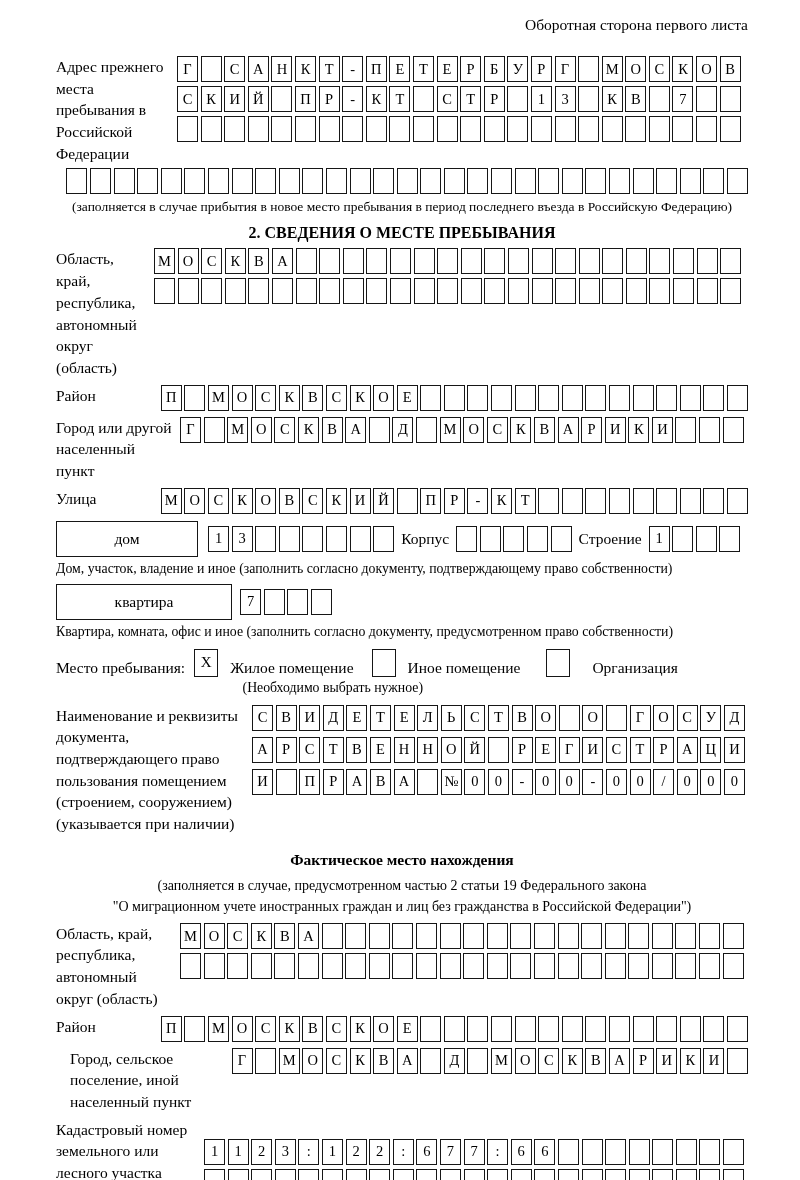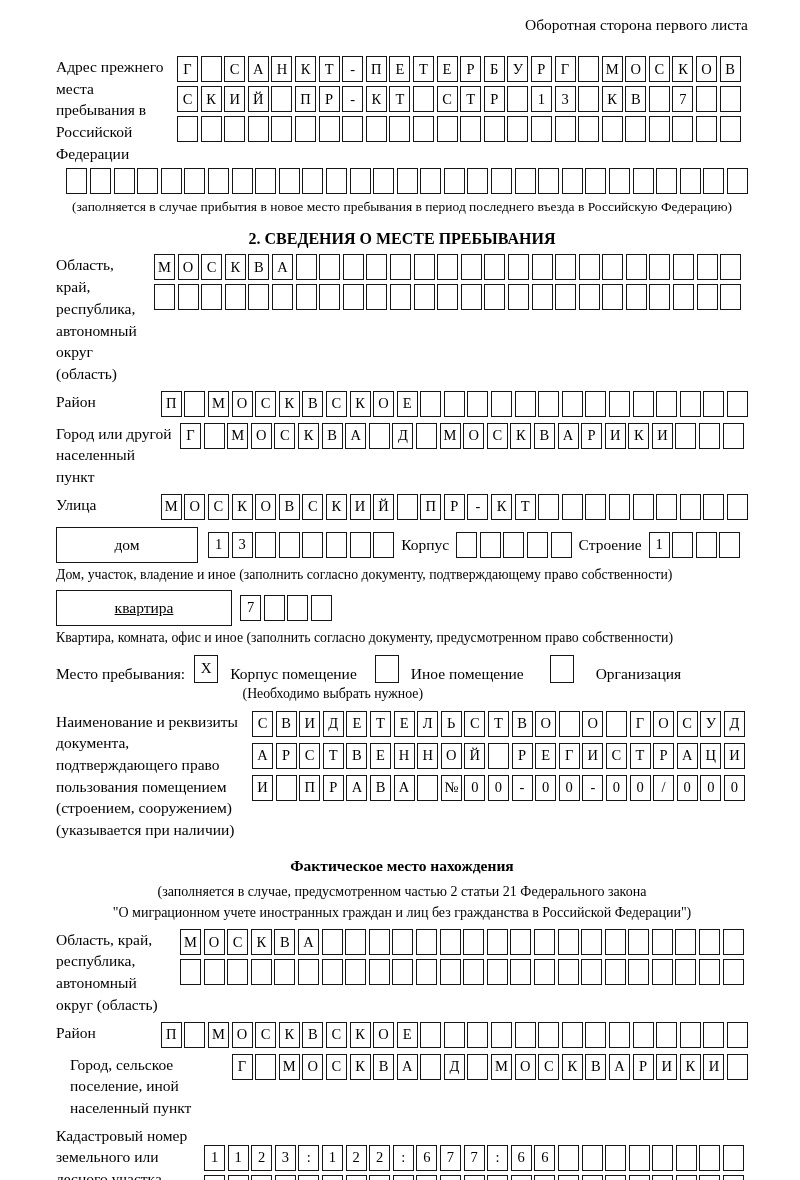--- a/index.html
+++ b/index.html
@@ -18,29 +18,29 @@
   .cells { display:flex; gap:2.6px; justify-content:flex-end; flex:0 0 auto; }
   .cell {
     flex:0 0 21px; width:21px; height:26px;
     border:1.6px solid #161616; background:#fff;
     display:flex; align-items:center; justify-content:center;
     font-size:14.5px; line-height:1;
   }
   .fullrow { margin-top:4px; }
 
   .note { font-size:13.5px; text-align:center; margin-top:5px; }
-  .sec-title { font-size:16px; font-weight:bold; text-align:center; margin-top:15px; }
+  .sec-title { font-size:16px; font-weight:bold; text-align:center; margin-top:9px; }
 
   .hrow { display:flex; align-items:center; margin-top:7px; }
   .widebox {
     border:1.6px solid #161616; height:36px;
     display:flex; align-items:center; justify-content:center; font-size:15.5px;
   }
   .w-dom { width:142px; margin-right:10px; }
-  .w-kv  { width:176px; margin-right:8px;text-decoration:underline; }
+  .w-kv  { width:176px; margin-right:8px; }
   .inl-label { font-size:15.5px; padding:0 7px; white-space:nowrap; }
   .caption { font-size:13.8px; margin-top:4px; }
 
   .stay { display:flex; align-items:flex-end; margin-top:9px; font-size:15.5px; }
   .checkbox {
     width:24px; height:28px; border:1.6px solid #161616; margin:0 12px 0 9px;
     display:flex; align-items:center; justify-content:center; font-size:15px;
   }
   .stay-note { font-size:13.8px; text-align:center; width:60%; margin-left:10%; margin-top:3px; }
 
@@ -361,21 +361,21 @@
         <span class="cell"></span>
         <span class="cell"></span>
         <span class="cell"></span>
       </div>
   </div>
   <div class="caption">Квартира, комната, офис и иное (заполнить согласно документу, предусмотренном право собственности)</div>
 
   <div class="stay">
     <span>Место пребывания:</span>
     <span class="checkbox">X</span>
-    <span>Корпус помещение</span>
+    <span>Жилое помещение</span>
     <span class="checkbox" style="margin-left:18px;"></span>
     <span>Иное помещение</span>
     <span class="checkbox" style="margin-left:26px;margin-right:22px;"></span>
     <span>Организация</span>
   </div>
   <div class="stay-note">(Необходимо выбрать нужное)</div>
 
   <div class="frow" style="margin-top:9px;">
     <div class="flabel" style="max-width:196px;">Наименование и реквизиты документа, подтверждающего право пользования помещением (строением, сооружением) (указывается при наличии)</div>
     <div class="fcol" style="gap:6px;">
@@ -446,21 +446,21 @@
           <span class="cell">/</span>
           <span class="cell">0</span>
           <span class="cell">0</span>
           <span class="cell">0</span>
         </div>
     </div>
   </div>
 
   <div class="fact-title">Фактическое место нахождения</div>
   <div class="center-note">
-    <div>(заполняется в случае, предусмотренном частью 2 статьи 21 Федерального закона</div>
+    <div>(заполняется в случае, предусмотренном частью 2 статьи 19 Федерального закона</div>
     <div>"О миграционном учете иностранных граждан и лиц без гражданства в Российской Федерации")</div>
   </div>
 
   <div class="frow">
     <div class="flabel" style="max-width:124px;">Область, край, республика, автономный округ (область)</div>
     <div class="fcol">
       <div class="cells">
           <span class="cell">М</span>
           <span class="cell">О</span>
           <span class="cell">С</span>

